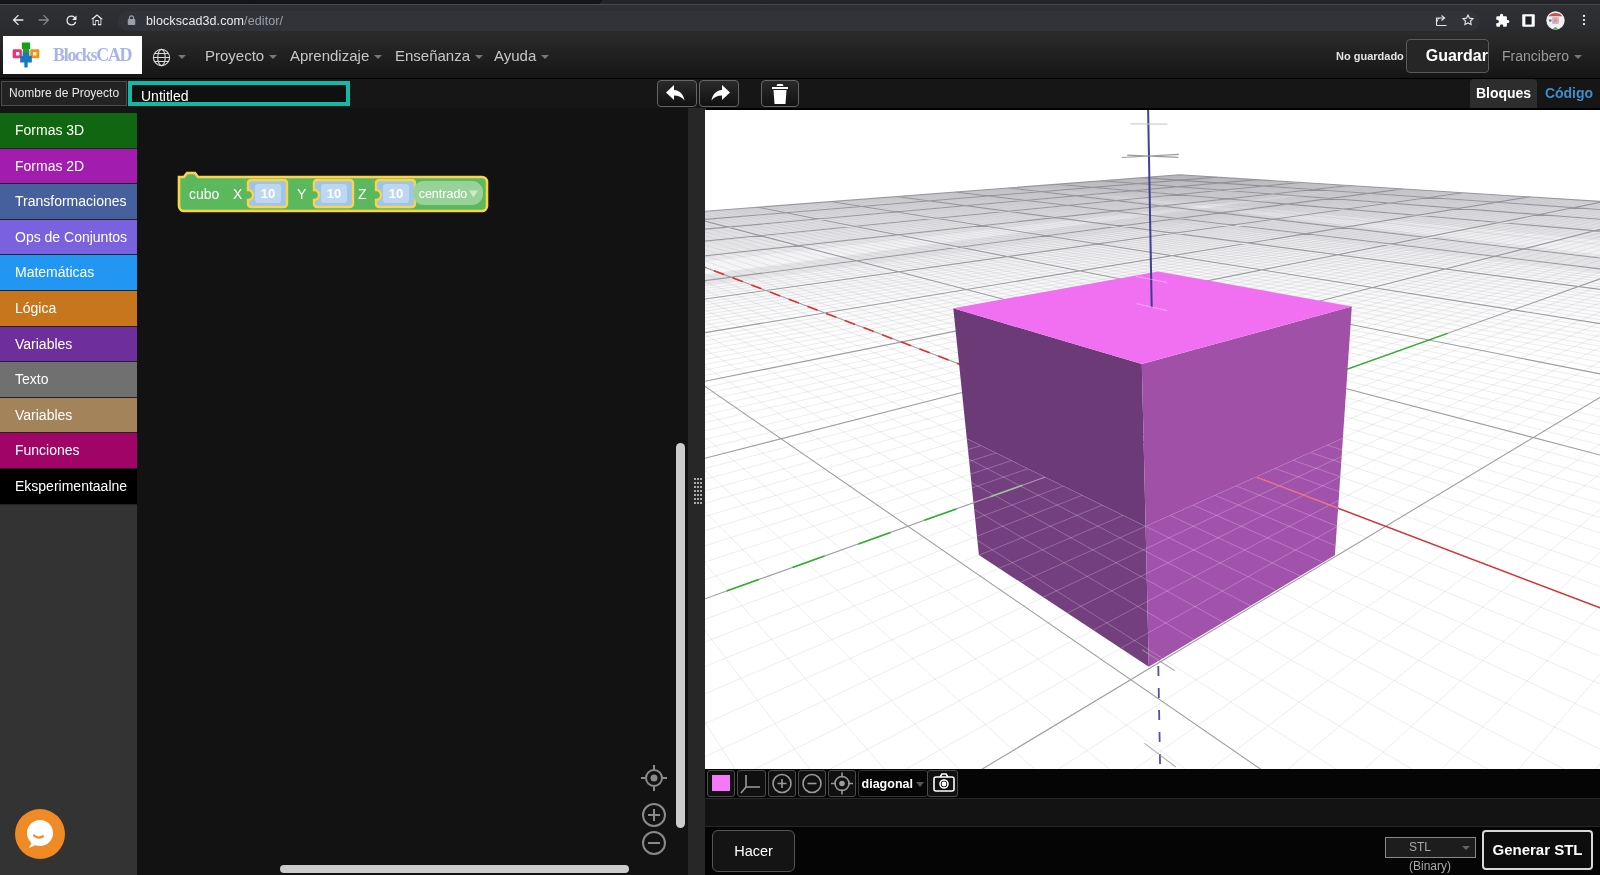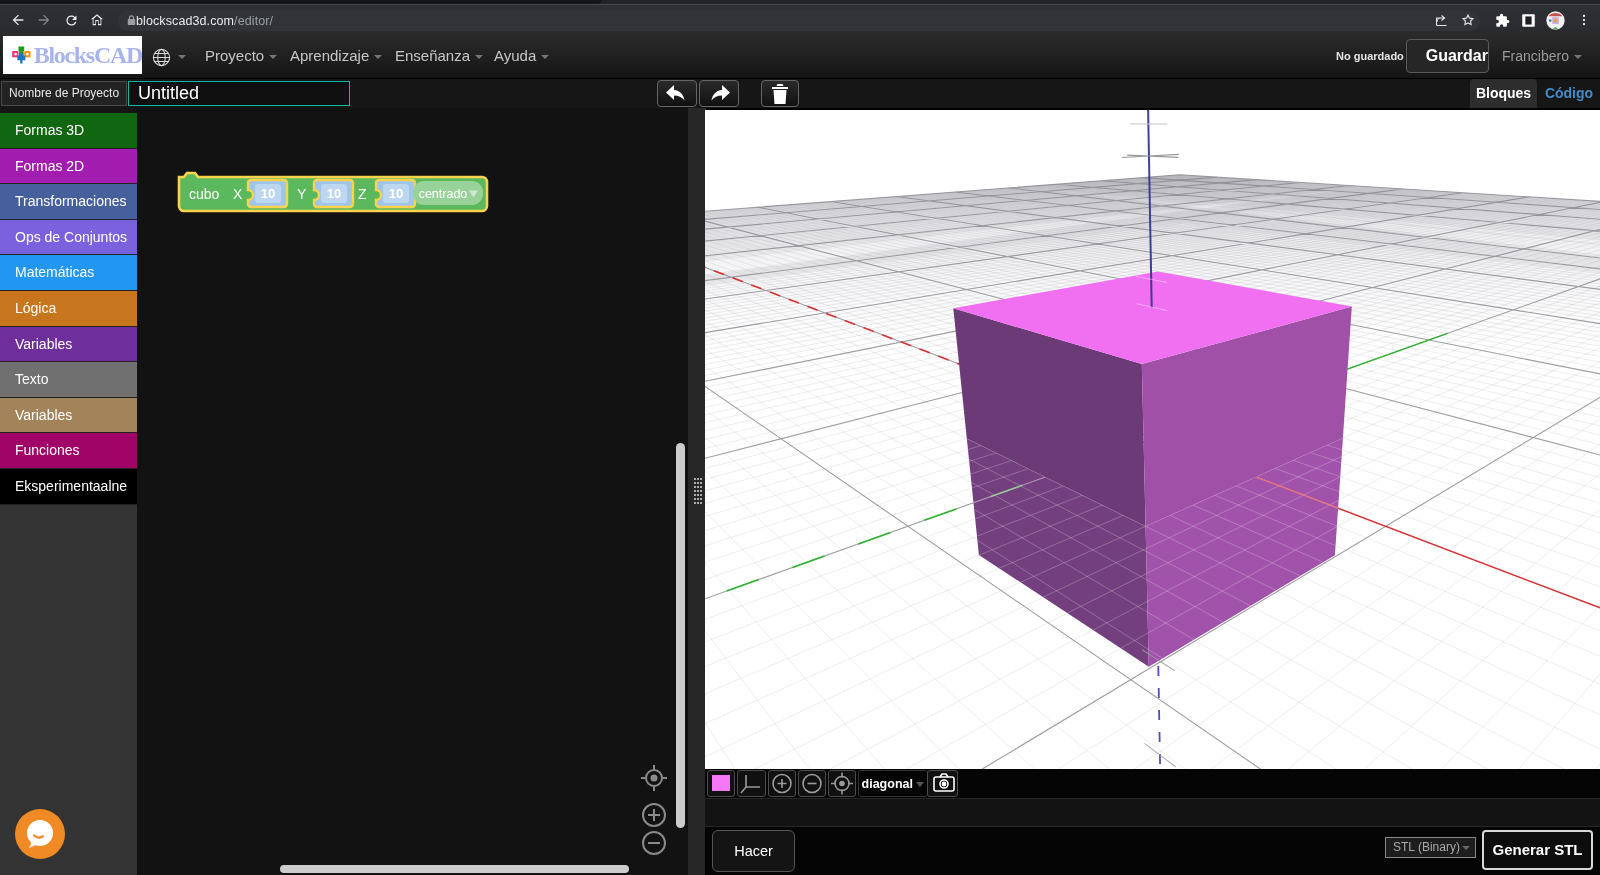--- a/index.html
+++ b/index.html
@@ -2,32 +2,32 @@
 <html><head><meta charset="utf-8"><style>
 *{margin:0;padding:0;box-sizing:border-box}
 html,body{width:1600px;height:875px;overflow:hidden;background:#000;font-family:"Liberation Sans",sans-serif}
 #chrome{position:absolute;left:0;top:0;width:1600px;height:33px;background:linear-gradient(180deg,#2f3034 5px,#2c2d31 24px,#292a2e 33px)}
 #tab{position:absolute;left:0;top:0;width:602px;height:4.4px;background:#141518;border-radius:0 0 7px 0}
 #tabrest{position:absolute;left:602px;top:0;width:998px;height:4.4px;background:#232428}
 #seam{position:absolute;left:0;top:4.4px;width:1600px;height:1px;background:#46484c}
 #chrome .navic{position:absolute;top:12px;width:16px;height:16px;display:flex;align-items:center;justify-content:center}
 #addr{position:absolute;left:118px;top:10.5px;width:1362px;height:20.5px;background:#323338;border-radius:10.5px;display:flex;align-items:center}
 #addr .lock{margin-left:9px}
-#addr .url{color:#e8eaed;font-size:12.5px;letter-spacing:.1px}
+#addr .url{color:#e8eaed;font-size:12.5px;margin-left:10px;letter-spacing:.1px}
 #addr .url span{color:#9aa0a6}
 #hdr{position:absolute;left:0;top:33px;width:1600px;height:46px;background:linear-gradient(#2b2b2b,#151515);border-bottom:1px solid #000}
 #logo{position:absolute;left:3px;top:3px;width:139px;height:38px;background:#fff;display:flex;align-items:center}
-#logotext{font-family:"Liberation Serif",serif;font-weight:bold;font-size:24px;color:#a9b4ef;letter-spacing:-1.3px;margin-left:2px}
+#logotext{font-family:"Liberation Serif",serif;font-weight:bold;font-size:18px;color:#a9b4ef;letter-spacing:-1.3px;margin-left:12px}
 .menu{position:absolute;top:0;height:46px;line-height:46px;color:#c7c7c7;font-size:15px}
 .caret{display:inline-block;width:0;height:0;border-left:4px solid transparent;border-right:4px solid transparent;border-top:4px solid #777;vertical-align:middle;margin-left:5px}
 #hdr .r{position:absolute;top:0;height:46px;line-height:46px}
 #guardar{position:absolute;left:1406px;top:6px;width:83px;height:34px;background:#262626;border:1px solid #5a5a5a;border-radius:4px;color:#fff;font-size:16px;font-weight:bold;text-align:right;line-height:32px}
 #bar2{position:absolute;left:0;top:79px;width:1600px;height:29px;background:#161616}
 #nomlabel{position:absolute;left:1px;top:2px;width:126px;height:25px;background:#232323;border:1px solid #4a4a4a;color:#e6e6e6;font-size:12px;line-height:22px;padding-left:7px}
-#untitled{position:absolute;left:128px;top:2px;width:222px;height:25px;background:#101010;border:1px solid #14b8a6;color:#fff;font-size:18px;line-height:22px;padding-left:9px}
+#untitled{position:absolute;left:128px;top:2px;width:222px;height:25px;background:#101010;border:4px solid #14b8a6;color:#fff;font-size:14px;line-height:22px;padding-left:9px}
 .tbtn{position:absolute;top:1px;height:27px;background:linear-gradient(#2a2a2a,#111);border:1px solid #666;border-radius:4px}
 #bloques{position:absolute;left:1470px;top:0;width:67px;height:29px;background:#2d2d2d;border-radius:4px 4px 0 0;color:#fff;font-size:14px;font-weight:bold;text-align:center;line-height:29px}
 #codigo{position:absolute;left:1544px;top:0;width:50px;height:29px;color:#428bca;font-size:14px;font-weight:bold;text-align:center;line-height:29px}
 #sidebar{position:absolute;left:0;top:108px;width:137px;height:767px;background:#333}
 .cat{width:158px;height:35.6px;color:#fff;font-size:14px;line-height:35px;padding-left:15px;border-bottom:1px solid #222;box-sizing:border-box}
 #canvas{position:absolute;left:137px;top:108px;width:551px;height:767px;background:#121212}
 #divider{position:absolute;left:688px;top:108px;width:18px;height:767px;background:#272727}
 #vscroll{position:absolute;left:676px;top:443px;width:9px;height:385px;background:#ccc;border-radius:5px}
 #hscroll{position:absolute;left:280px;top:865px;width:349px;height:8px;background:#ccc;border-radius:4px}
 #vp{position:absolute;left:705px;top:110px;width:895px;height:659px;background:#fff}
@@ -328,21 +328,21 @@
         <g fill="none" stroke="#fff" stroke-width="1.6">
           <rect x="6" y="6" width="20" height="14" rx="2"></rect>
           <path d="M12 6l2-3h4l2 3"></path>
           <circle cx="16" cy="13" r="4"></circle>
           <circle cx="16" cy="13" r="1.6" fill="#fff"></circle>
         </g>
       </svg>
 </div>
 <div style="position:absolute;left:0;top:29px;width:895px;height:29px;background:#131313;border-top:1px solid #262626;border-bottom:1px solid #262626"></div>
 <div style="position:absolute;left:7px;top:61px;width:83px;height:42px;background:#141414;border:1px solid #555;border-radius:6px;color:#fff;font-weight:normal;font-size:14.5px;text-align:center;line-height:40px">Hacer</div>
-<div style="position:absolute;left:680px;top:68px;width:91px;height:21px;background:#1d1d1d;border:1px solid #888;color:#a9a9a9;font-size:12px;line-height:19px;padding-left:7px">STL (Binary)<span style="position:absolute;right:5px;top:8px;width:0;height:0;border-left:4px solid transparent;border-right:4px solid transparent;border-top:4px solid #666"></span></div>
+<div style="position:absolute;left:680px;top:68px;width:91px;height:21px;background:#1d1d1d;border:1px solid #888;color:#a9a9a9;font-size:12px;line-height:19px;padding-left:23px">STL (Binary)<span style="position:absolute;right:5px;top:8px;width:0;height:0;border-left:4px solid transparent;border-right:4px solid transparent;border-top:4px solid #666"></span></div>
 <div style="position:absolute;left:777px;top:61px;width:111px;height:40px;background:#0d0d0d;border:2px solid #d8d8d8;border-radius:4px;color:#fff;font-weight:bold;font-size:15px;text-align:center;line-height:36px">Generar STL</div>
 </div>
 
 <div id="chat"><svg width="50" height="50" viewBox="0 0 50 50">
       <circle cx="25" cy="24" r="13" fill="#fff"></circle>
       <path d="M17 33l-3 6 9-4z" fill="#fff"></path>
       <path d="M19 26.5 q4 3.8 9 .8" fill="none" stroke="#f08a24" stroke-width="2.2" stroke-linecap="round"></path>
     </svg></div>
 
 </body></html>

